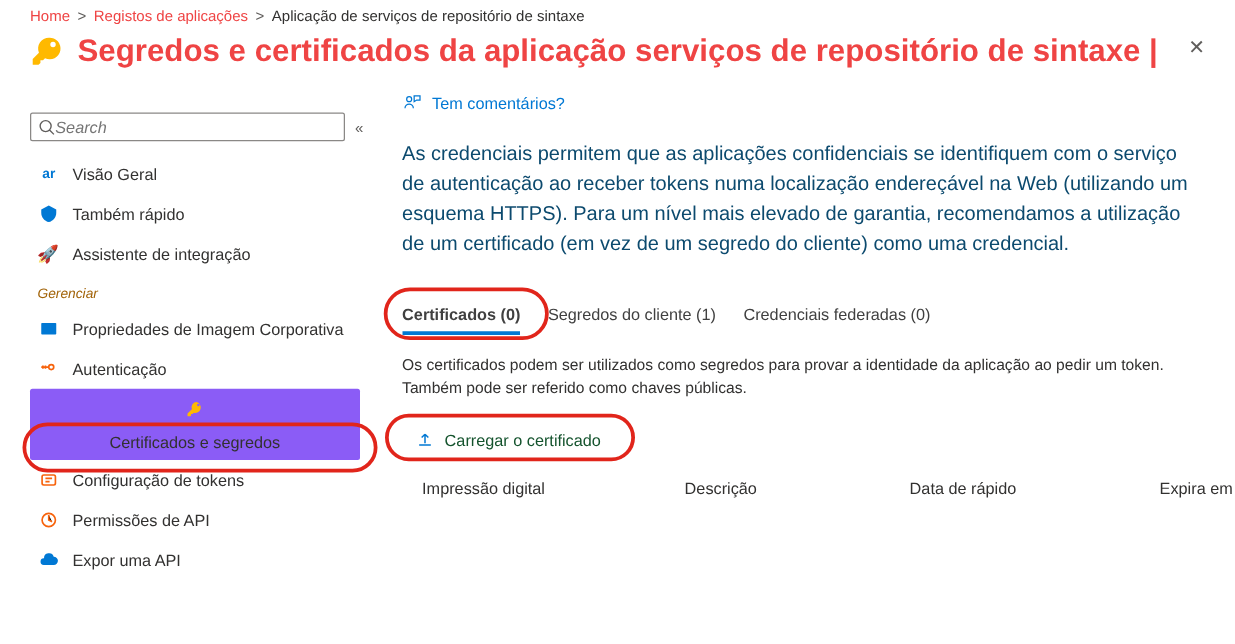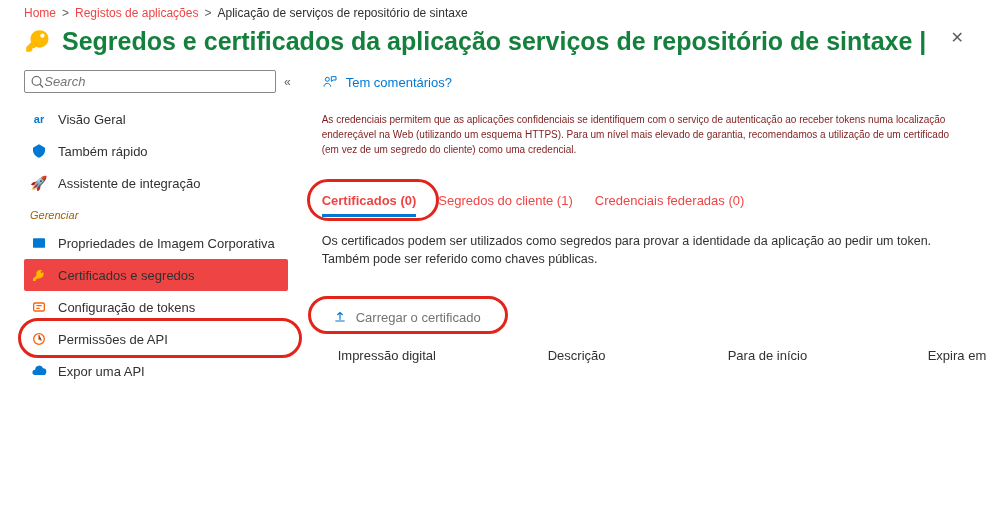--- a/index.html
+++ b/index.html
@@ -4,51 +4,51 @@
 <style>
   * { box-sizing: border-box; margin: 0; padding: 0; }
   body { font-family: "Segoe UI", Arial, sans-serif; font-size: 13px; color: #323130; width: 988px; height: 515px; overflow: hidden; background: #fff; }
 
   .breadcrumb { padding: 6px 24px 2px 24px; font-size: 12px; color: #323130; display: flex; gap: 6px; align-items: center; }
   .breadcrumb a { color: #ef4444; text-decoration: none; }
   .breadcrumb span.sep { color: #605e5c; }
 
   .header { display: flex; align-items: center; padding: 4px 24px 14px 24px; position: relative; }
   .header-icon { width: 26px; height: 30px; margin-right: 12px; display: flex; align-items: center; justify-content: center; }
-  .header-title { font-size: 25px; font-weight: 600; color: #15803d; }
+  .header-title { font-size: 25px; font-weight: 600; color: #ef4444; }
   .close-x { position: absolute; right: 24px; top: 6px; font-size: 16px; color: #605e5c; cursor: pointer; }
 
   .body { display: flex; height: calc(515px - 70px); }
-  .sidebar { width: 308px; border-right: none; padding: 0 4px 10px 24px; }
+  .sidebar { width: 308px; border-right: none; padding: 0 4px 10px 24px; margin-top: 20px; }
   .search-row { display: flex; align-items: center; gap: 8px; margin-bottom: 10px; }
   .search-box { display: flex; align-items: center; border: 1px solid #8a8886; border-radius: 2px; padding: 3px 6px; width: 252px; background: #fff; }
   .search-box input { border: none; outline: none; width: 100%; font-size: 13px; color: #605e5c; font-style: italic; }
   .collapse-chevrons { color: #605e5c; font-size: 12px; letter-spacing: -3px; cursor: pointer; }
 
   .nav-item { display: flex; align-items: center; gap: 10px; padding: 7px 6px; font-size: 13px; color: #323130; cursor: pointer; border-radius: 2px; position: relative; }
-  .nav-item.active { background: #ef4444; }
+  .nav-item.active { background: #8b5cf6; flex-direction: column; }
   .nav-icon { width: 18px; height: 18px; display: inline-flex; align-items: center; justify-content: center; font-size: 14px; }
   .nav-section-label { font-size: 11px; color: #a16207; padding: 10px 6px 6px 6px; font-style: italic; }
 
   .ring-red { position: absolute; border: 3px solid #e1251b; border-radius: 22px; pointer-events: none; }
 
   .main { flex: 1; padding: 0 24px 0 30px; }
   .feedback-row { display: flex; align-items: center; gap: 8px; color: #0078d4; font-size: 13px; padding: 4px 0 22px 0; cursor: pointer; }
   .feedback-icon { width: 16px; height: 16px; display: inline-flex; }
 
-  .desc { font-size: 10px; line-height: 1.5; color: #7f1d1d; margin-bottom: 32px; max-width: 640px; }
+  .desc { font-size: 16px; line-height: 1.5; color: #0c4a6e; margin-bottom: 32px; max-width: 640px; }
 
   .tabs { display: flex; gap: 22px; border-bottom: none; margin-bottom: 16px; position: relative; align-items: baseline; }
-  .tab { font-size: 13px; color: #ef4444; padding: 4px 0 8px 0; cursor: pointer; position: relative; }
+  .tab { font-size: 13px; color: #404040; padding: 4px 0 8px 0; cursor: pointer; position: relative; }
   .tab.active { font-weight: 600; }
   .tab.active::after { content: ""; position: absolute; left: 0; right: 0; bottom: -1px; height: 3px; background: #0078d4; }
 
-  .tab-desc { font-size: 12.5px; color: #323130; margin-bottom: 36px; max-width: 640px; line-height: 1.45; }
-
-  .upload-btn { display: inline-flex; align-items: center; gap: 8px; padding: 5px 10px; font-size: 13px; color: #737373; cursor: pointer; border-radius: 2px; }
+  .tab-desc { font-size: 12.5px; color: #323130; margin-bottom: 20px; max-width: 640px; line-height: 1.45; }
+
+  .upload-btn { display: inline-flex; align-items: center; gap: 8px; padding: 5px 10px; font-size: 13px; color: #14532d; cursor: pointer; border-radius: 2px; }
   .upload-icon { color: #0078d4; width: 16px; height: 16px; display: inline-flex; }
 
   .table-head { display: flex; gap: 40px; margin-top: 18px; font-size: 13px; color: #323130; }
   .col-thumb { width: 170px; margin-left: 16px; }
   .col-desc2 { width: 140px; }
   .col-start { width: 160px; }
   .col-exp { width: 120px; }
 
   .ring-tab { left: -15px; top: -10px; width: 132px; height: 42px; }
   .ring-upload { left: -14px; top: -8px; width: 200px; height: 38px; }
@@ -109,20 +109,28 @@
 
     <div class="nav-section-label">Gerenciar</div>
 
     <div class="nav-item">
       <span class="nav-icon">
         <svg viewBox="0 0 24 24" width="16" height="16">
             <rect fill="#0078d4" x="3" y="5" width="18" height="14" rx="1"></rect>
           </svg>
       </span>
       <span>Propriedades de Imagem Corporativa</span>
+    </div>
+    <div class="nav-item">
+      <span class="nav-icon">
+        <svg viewBox="0 0 24 24" width="16" height="16">
+            <path fill="none" stroke="#f7630c" stroke-width="2" d="M15 7a3 3 0 1 1 0 6 3 3 0 0 1 0-6zm-3 3H3m2-2v4m3-4v4"></path>
+          </svg>
+      </span>
+      <span>Autenticação</span>
     </div>
     <div class="nav-item active">
       <span class="nav-icon">
         <svg viewBox="0 0 24 24" width="16" height="16">
             <path fill="#ffb900" d="M14 4a6 6 0 0 0-5.6 8.3L3 17.7V21h3.3l1-1v-1.7h1.7l1.4-1.4A6 6 0 1 0 14 4zm2 5a1.5 1.5 0 1 1 0-3 1.5 1.5 0 0 1 0 3z"></path>
           </svg>
       </span>
       <span>Certificados e segredos</span>
     </div>
     <div class="nav-item">
@@ -187,17 +195,17 @@
             </svg>
         </span>
         <span>Carregar o certificado</span>
       </div>
       <div class="ring-red ring-upload"></div>
     </div>
 
     <div class="table-head">
       <div class="col-thumb">Impressão digital</div>
       <div class="col-desc2">Descrição</div>
-      <div class="col-start">Para de início</div>
+      <div class="col-start">Data de rápido</div>
       <div class="col-exp">Expira em</div>
     </div>
   </div>
 </div>
 
 </body></html>

